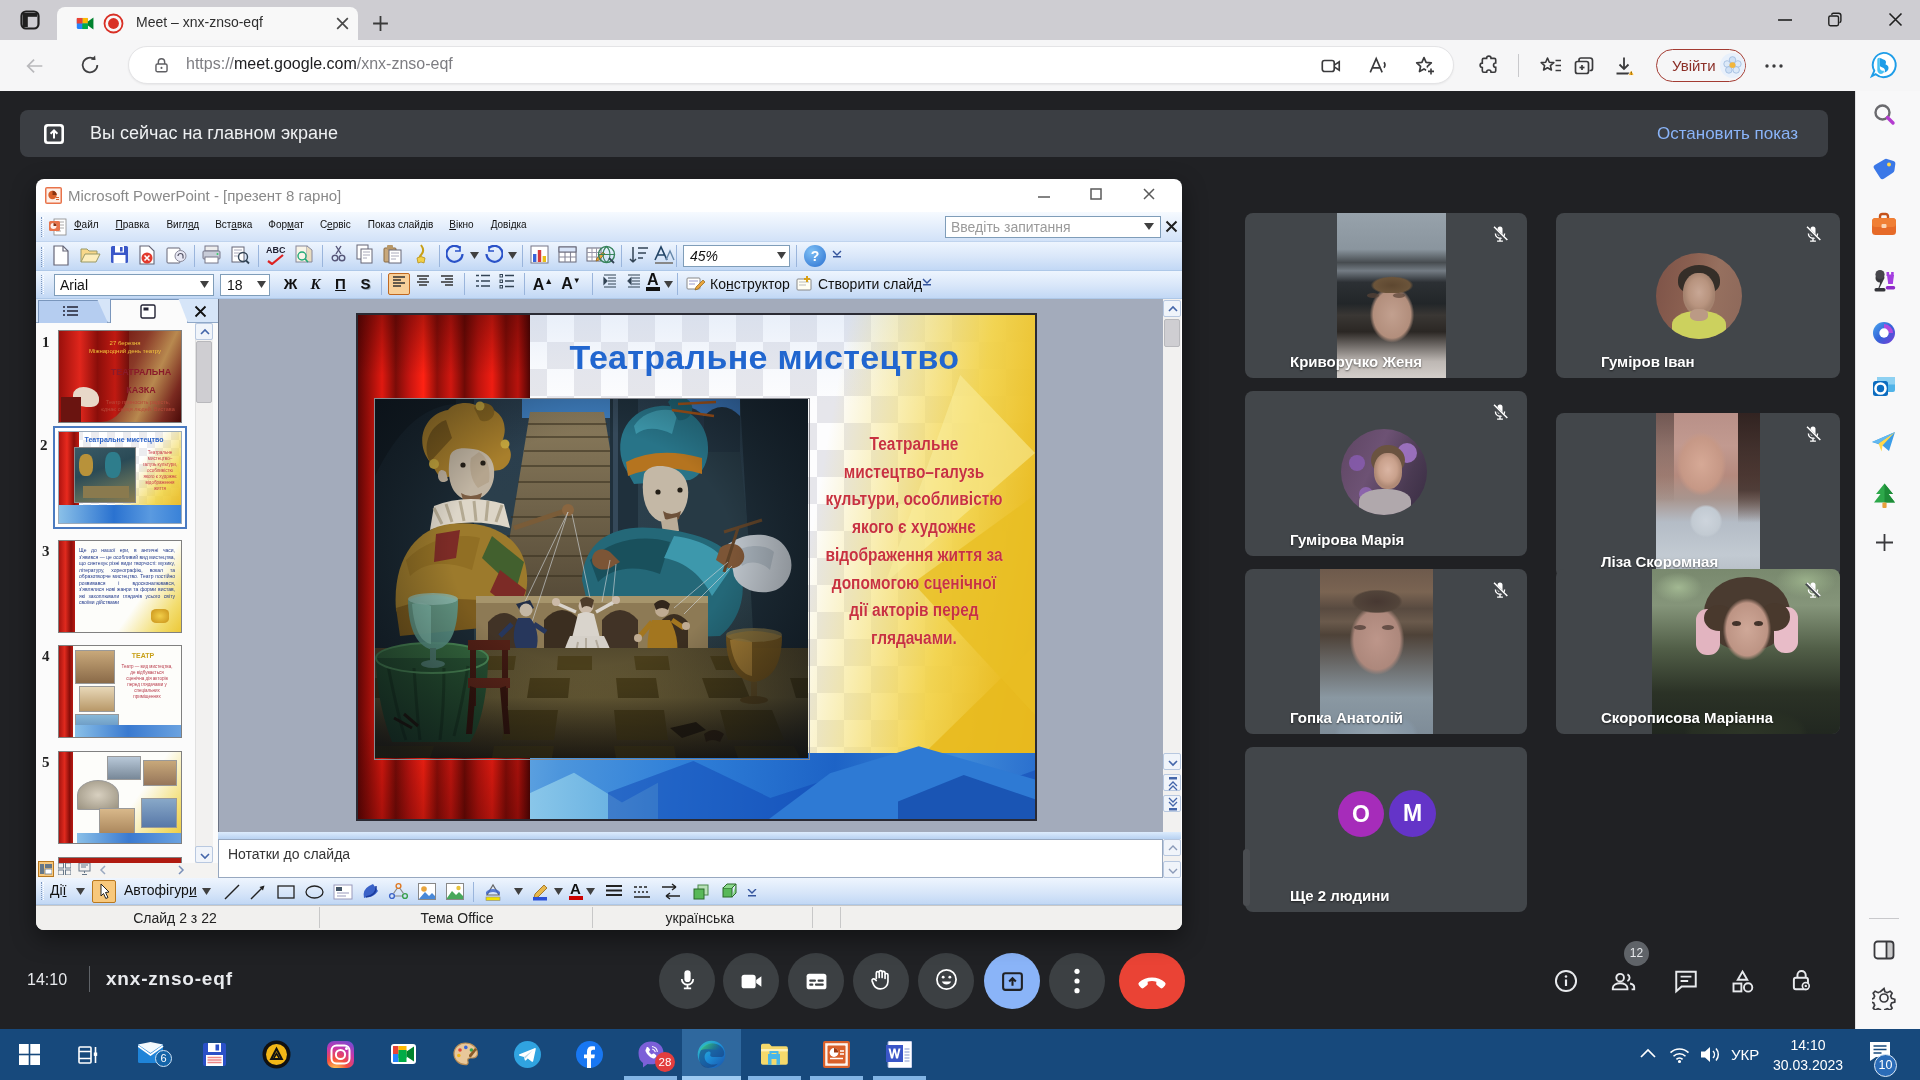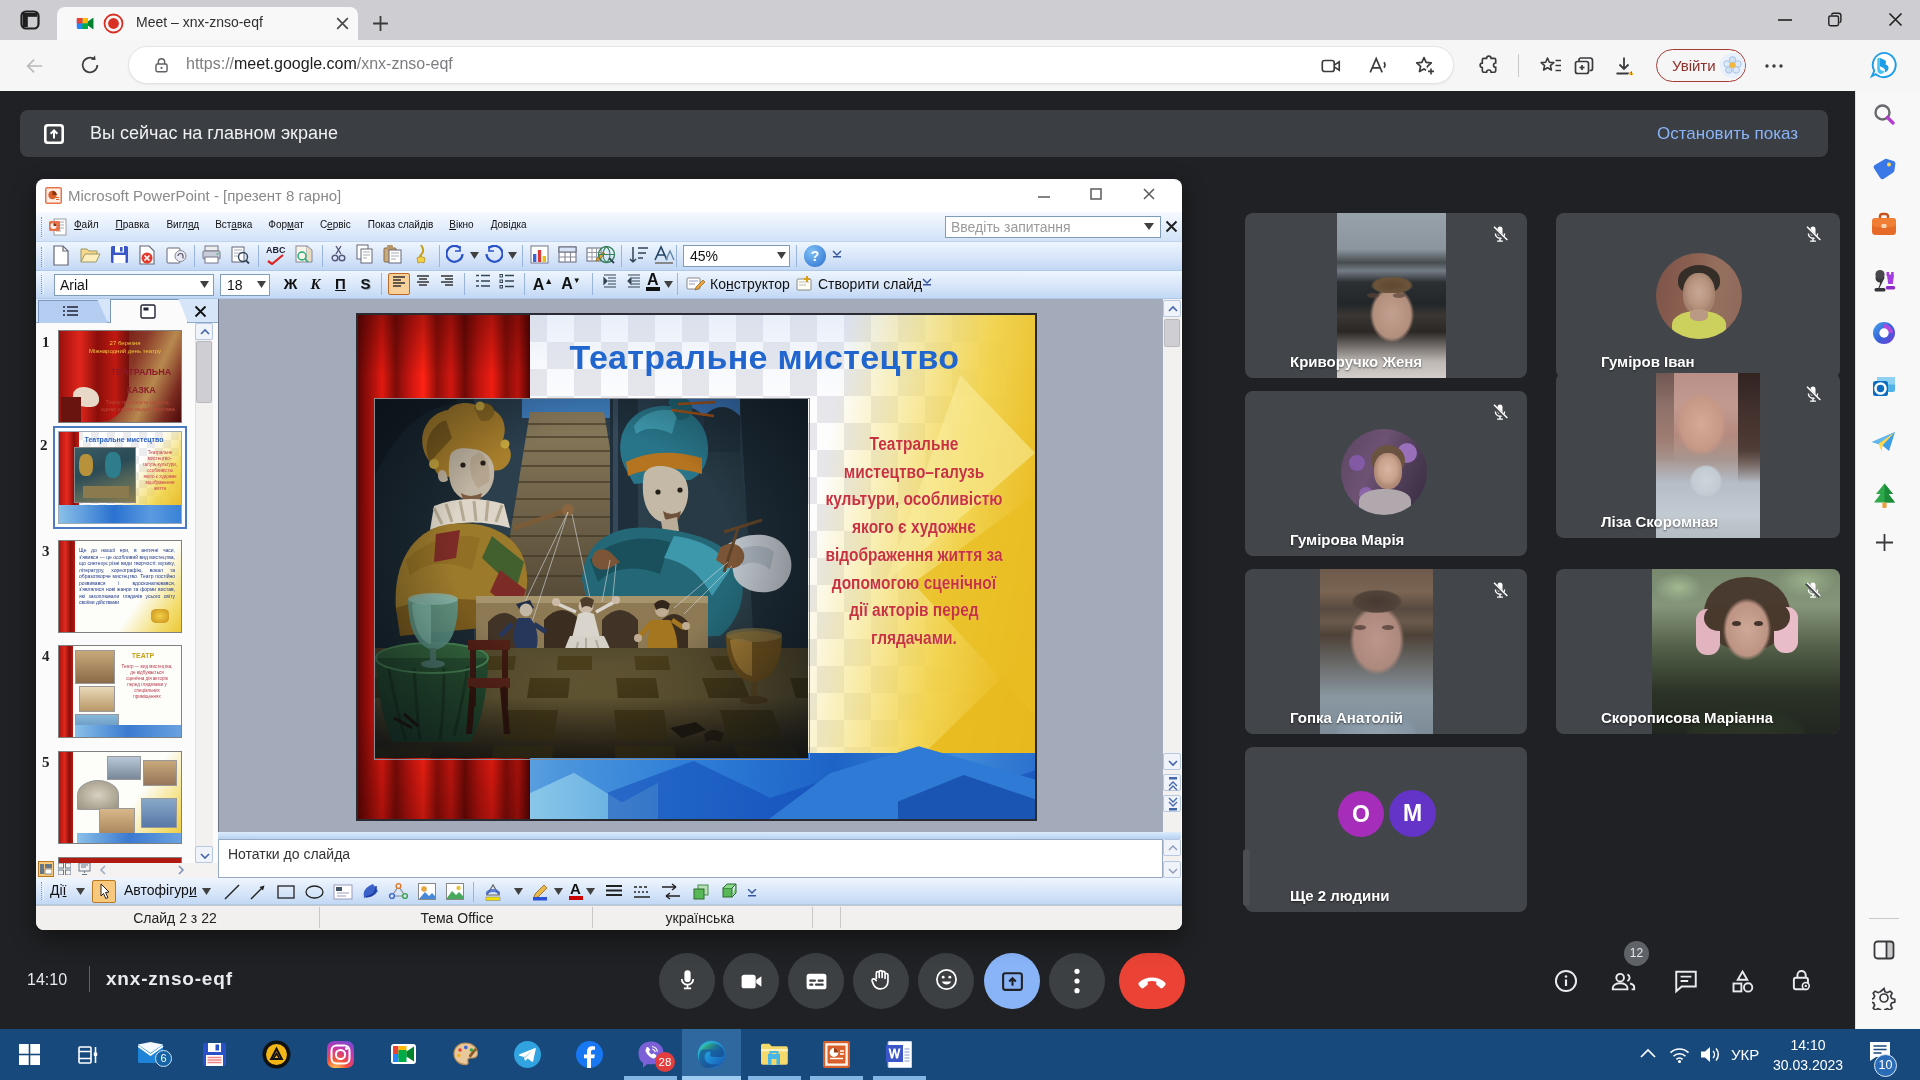--- a/index.html
+++ b/index.html
@@ -216,21 +216,21 @@
     </div>
     <div class="pname">Гумірова Марія</div>
     <svg class="mic" viewBox="0 0 24 24">
         <path d="M12 14.5 a3 3 0 0 0 3-3 V6 a3 3 0 0 0 -6 0 v5.5 a3 3 0 0 0 3 3 Z" fill="#fff"></path>
         <path d="M6.5 11.5 a5.5 5.5 0 0 0 11 0 M12 17 V20.5 M8.5 20.5 h7" fill="none" stroke="#fff" stroke-width="1.7"></path>
         <path d="M4 4 L20 20" stroke="#42464a" stroke-width="4"></path>
         <path d="M4.8 3.2 L20.8 19.2" stroke="#fff" stroke-width="1.8"></path>
       </svg>
   </div>
 
-  <div class="tile" style="left:1556px;top:373px;width:284px;height:165px;">
+  <div class="tile" style="left:1556px;top:413px;width:284px;height:165px;">
     <div class="abs" style="left:100px;top:0;width:104px;height:165px;background:linear-gradient(180deg,#b89088 0%,#c29a90 20%,#b58a7e 38%,#a8958e 52%,#b4bcc6 66%,#c2cad2 86%,#b4bcc4 100%);">
       <div class="abs" style="left:10px;top:10px;width:68px;height:82px;background:radial-gradient(ellipse 33px 42px at 52% 50%, #d6a996 0%, #c69886 62%, rgba(0,0,0,0) 76%);"></div>
       <div class="abs" style="left:30px;top:88px;width:40px;height:40px;background:radial-gradient(ellipse 20px 20px at 50% 50%, #cdd4dc 0%, #c2cad2 70%, rgba(0,0,0,0) 82%);"></div>
       <div class="abs" style="right:0;top:0;width:22px;height:110px;background:linear-gradient(180deg, rgba(38,26,24,.92), rgba(56,40,36,.8) 70%, rgba(70,60,55,0));"></div>
       <div class="abs" style="left:0;top:0;width:18px;height:90px;background:linear-gradient(180deg, rgba(96,74,70,.8), rgba(120,100,92,.4) 70%, rgba(0,0,0,0));"></div>
     </div>
     <div class="pname">Ліза Скоромная</div>
     <svg class="mic" viewBox="0 0 24 24">
         <path d="M12 14.5 a3 3 0 0 0 3-3 V6 a3 3 0 0 0 -6 0 v5.5 a3 3 0 0 0 3 3 Z" fill="#fff"></path>
         <path d="M6.5 11.5 a5.5 5.5 0 0 0 11 0 M12 17 V20.5 M8.5 20.5 h7" fill="none" stroke="#fff" stroke-width="1.7"></path>
@@ -519,21 +519,21 @@
       <svg class="abs" style="left:591px;top:65px" width="21" height="21" viewBox="0 0 21 21">
           <path d="M3 3 v15 M3 18 l3-3 M3 18 l-3-3 M8 4 h11 M8 9 h8 M8 14 h5" stroke="#345" stroke-width="1.5" fill="none" transform="translate(3 0)"></path>
         </svg>
       <svg class="abs" style="left:617px;top:65px" width="22" height="21" viewBox="0 0 22 21">
           <path d="M2 16 L8 3 L14 16 M4.5 11 h7" fill="none" stroke="#246" stroke-width="1.6"></path>
           <path d="M13 16 l4-9 4 9" fill="none" stroke="#68a" stroke-width="1.4"></path>
           <rect x="2" y="18" width="18" height="2" fill="#888"></rect>
         </svg>
       <div class="abs" style="left:640px;top:66px;width:1px;height:22px;background:#9ab5dc;"></div>
     </div>
-    <div class="abs" style="left:647px;top:66px;width:107px;height:22px;background:#fff;border:1px solid #7f9db9;font-size:14px;color:#111;padding:2px 0 0 6px;">45%</div>
+    <div class="abs" style="left:647px;top:66px;width:107px;height:22px;background:#fff;border:1px solid #7f9db9;font-size:14px;color:#111;padding:2px 0 0 6px;font-style:italic;">45%</div>
     <svg class="abs" style="left:741px;top:73px" width="9" height="8" viewBox="0 0 9 8">
         <path d="M0 0 L9 0 L4.5 7 Z" fill="#404040"></path>
       </svg>
     <div class="abs" style="left:760px;top:66px;width:1px;height:22px;background:#9ab5dc;"></div>
     <div class="abs" style="left:768px;top:66px;width:22px;height:22px;border-radius:50%;background:radial-gradient(circle at 35% 30%, #7ec0f5, #2a6fd0);color:#fff;font-weight:bold;font-size:14px;text-align:center;line-height:22px;">?</div>
     <svg class="abs" style="left:795px;top:70px" width="12" height="16" viewBox="0 0 12 16">
         <path d="M2 2 L6 6 L10 2" fill="none" stroke="#34549c" stroke-width="1.4"></path>
         <path d="M2 7 h8 v1.5 h-8 Z" fill="#34549c"></path>
       </svg>
 

